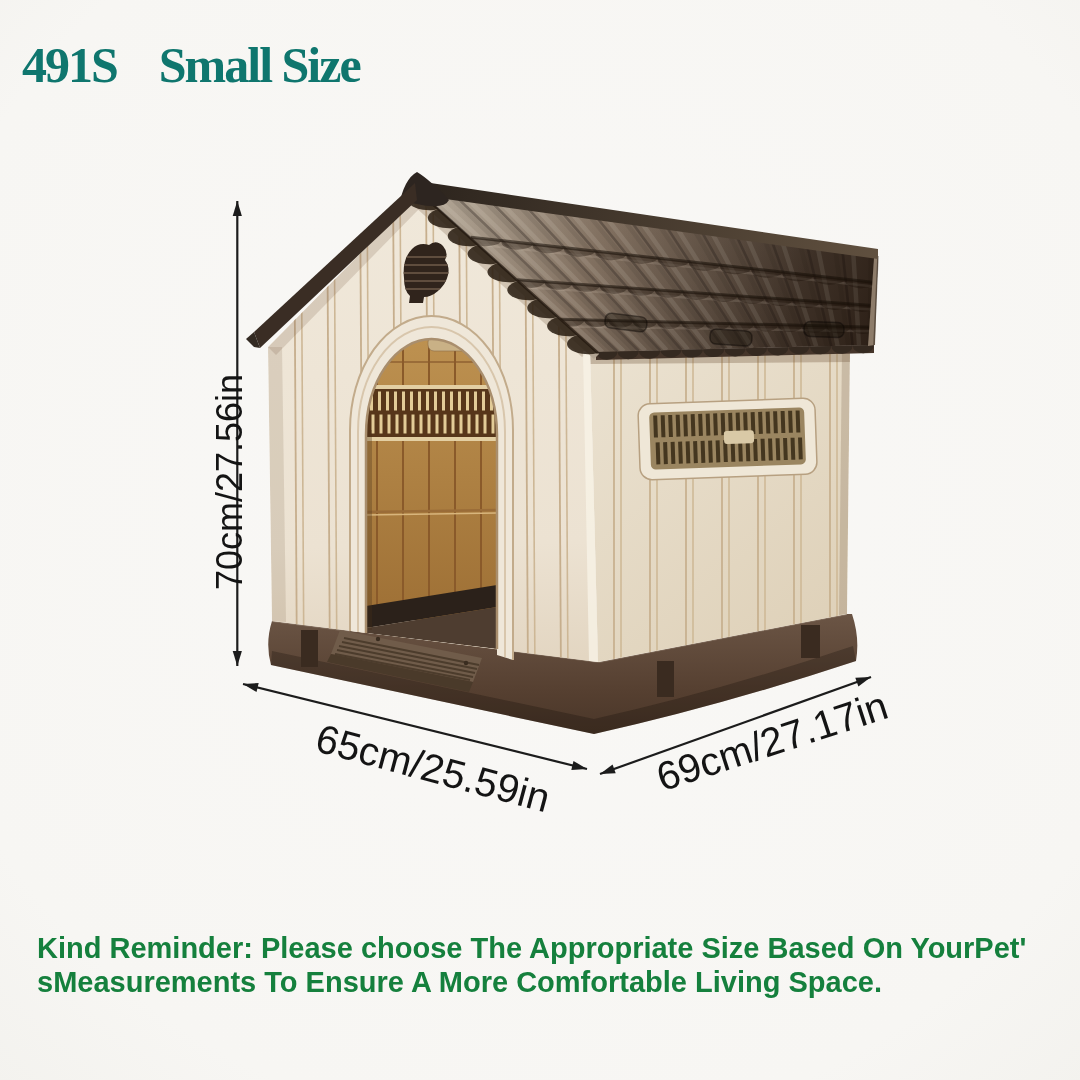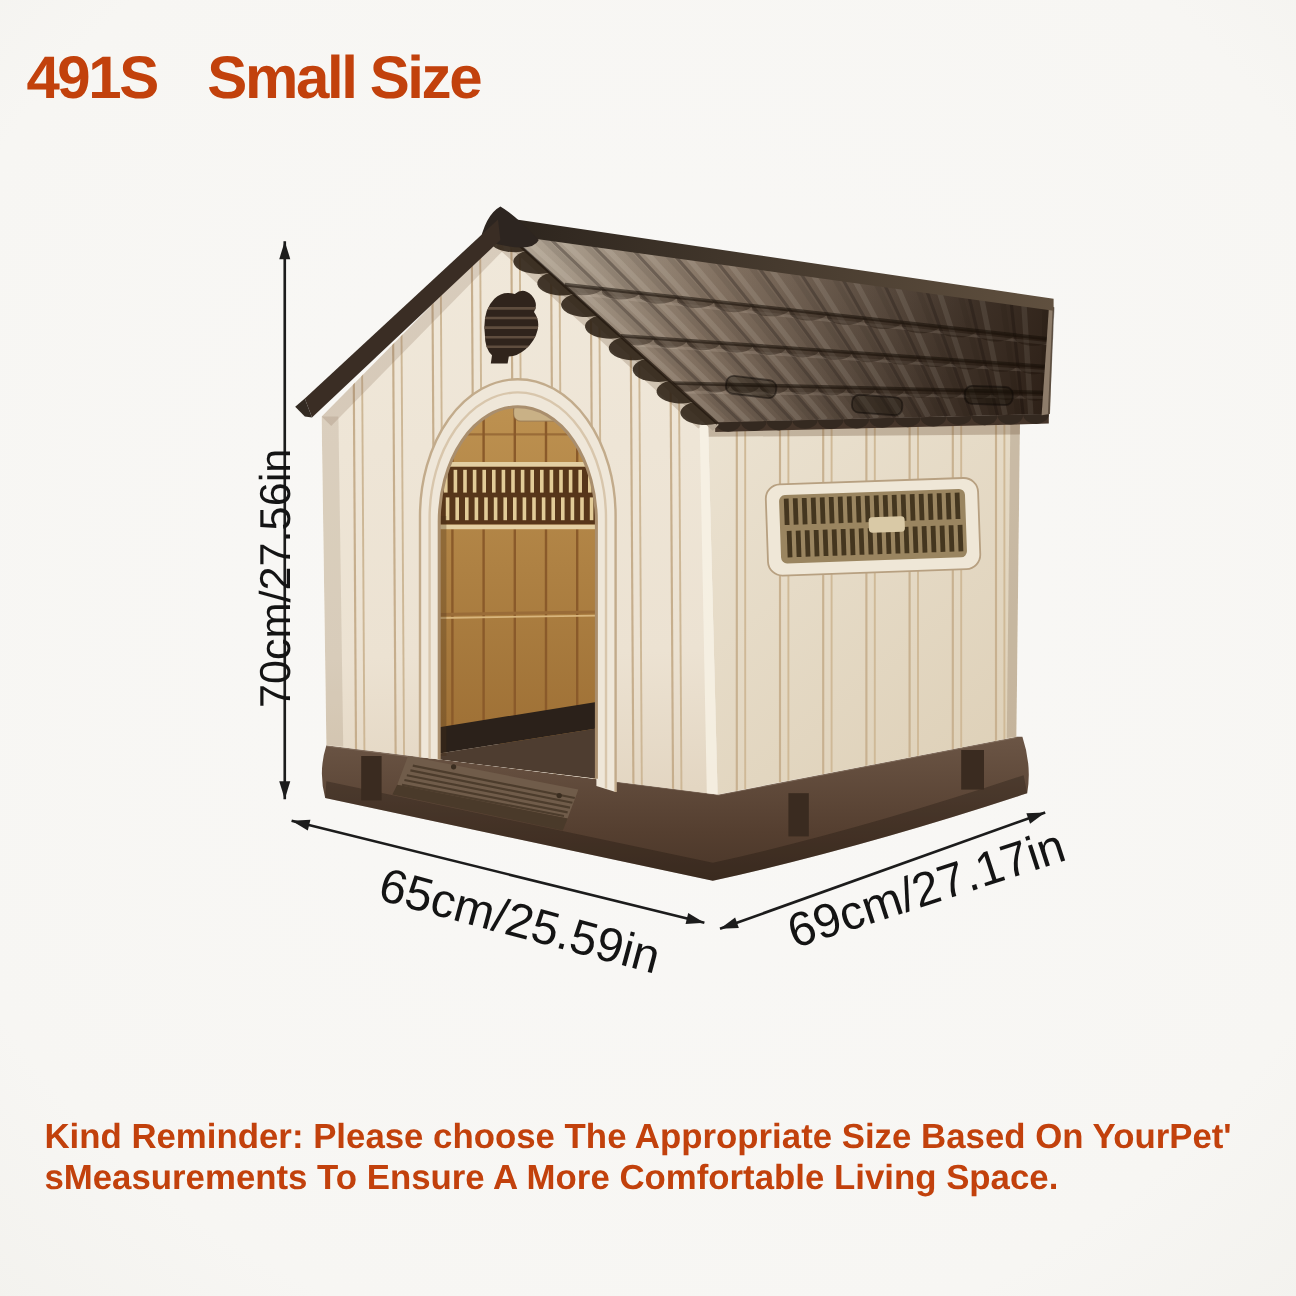--- a/index.html
+++ b/index.html
@@ -1,20 +1,20 @@
 <!DOCTYPE html>
 <html><head>
 <meta charset="utf-8">
 <style>
   html,body{margin:0;padding:0;width:1080px;height:1080px;background:#f6f5f2;overflow:hidden;}
   body{font-family:"Liberation Sans",sans-serif;position:relative;}
   svg{position:absolute;left:0;top:0;}
-  .title{position:absolute;left:22px;top:40px;font-size:50px;line-height:50px;font-weight:bold;color:#c2410c;letter-spacing:-2px;}
+  .title{position:absolute;left:22px;top:40px;font-size:50px;line-height:50px;font-weight:bold;color:#0f766e;letter-spacing:-2px;font-family:Liberation Serif, serif;}
   .title .gap{display:inline-block;width:42px;}
-  .note{position:absolute;left:37px;top:931px;font-size:29px;font-weight:bold;color:#c2410c;line-height:34px;letter-spacing:0px;white-space:nowrap;}
+  .note{position:absolute;left:37px;top:931px;font-size:29px;font-weight:bold;color:#15803d;line-height:34px;letter-spacing:0px;white-space:nowrap;}
 </style>
 </head>
 <body>
 <svg width="1080" height="1080" viewBox="0 0 1080 1080">
 <defs>
   <linearGradient id="roofGrad" gradientUnits="userSpaceOnUse" x1="435" y1="205" x2="780" y2="340">
     <stop offset="0" stop-color="#a89b8a"></stop>
     <stop offset="0.45" stop-color="#786452"></stop>
     <stop offset="1" stop-color="#3e2e22"></stop>
   </linearGradient>

